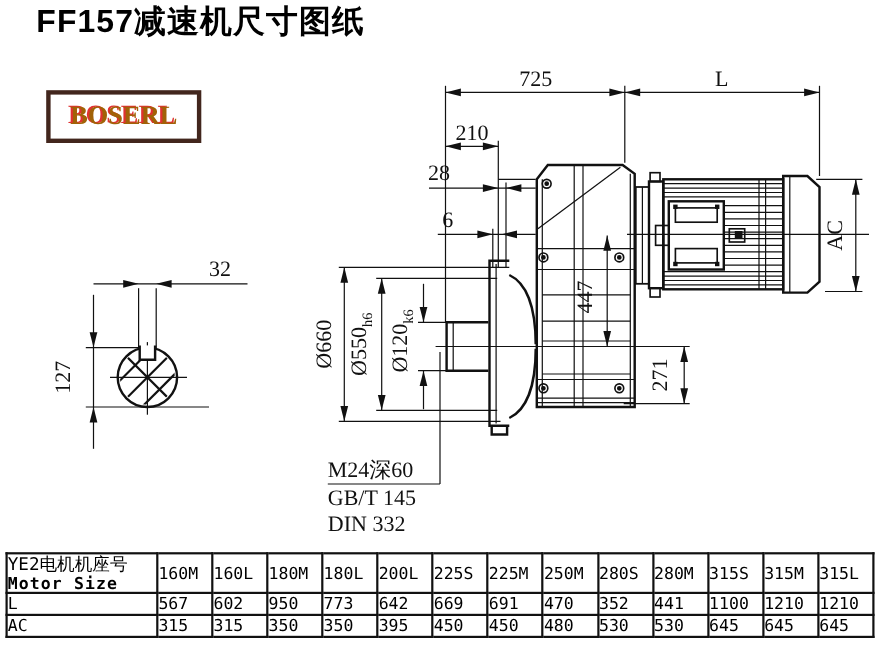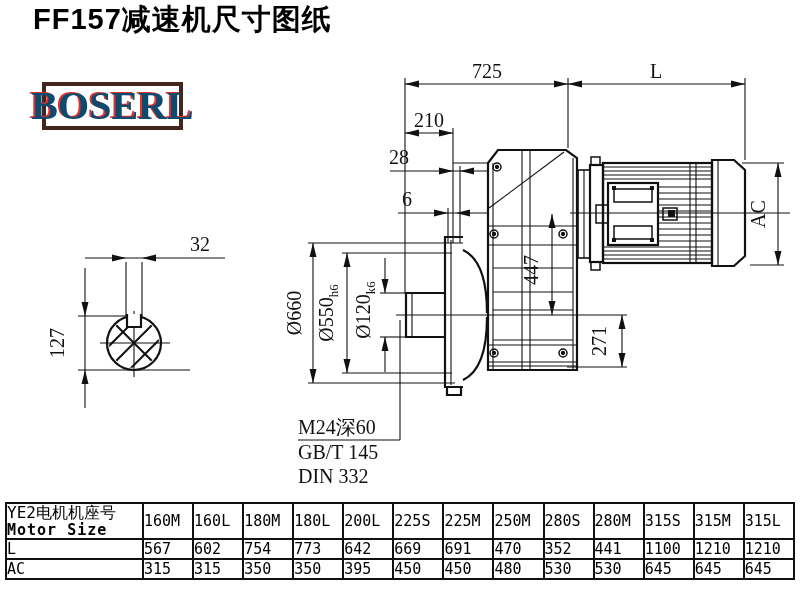--- a/index.html
+++ b/index.html
@@ -9,22 +9,22 @@
   }
   .title{
     position:absolute;left:33px;top:0;font-size:29px;font-weight:700;
     letter-spacing:1px;font-family:"Liberation Sans",sans-serif;
   }
   .logo{
     position:absolute;left:42px;top:82px;width:133px;height:40px;
     border:4px solid #42261d;background:#fff;display:flex;align-items:center;justify-content:center;
   }
   .logo span{
-    font-family:"Liberation Serif",serif;font-weight:700;font-size:40px;line-height:1;
-    color:#0c4a6e;text-shadow:-2px -1px 0 #e03131;
+    font-family:"Liberation Serif",serif;font-weight:700;font-size:24px;line-height:1;
+    color:#a16207;text-shadow:-2px -1px 0 #e03131;
   }
   svg text{
     font-family:"Liberation Serif",serif;font-size:20px;fill:#111;
   }
   .drawing{position:absolute;left:0;top:0;}
   table.spec{
     position:absolute;left:5px;top:502px;width:790px;border-collapse:collapse;
     table-layout:fixed;background:#fff;
     font-family:"DejaVu Sans Mono",monospace;font-size:15px;
   }
@@ -260,21 +260,21 @@
         <th>315S</th>
         <th>315M</th>
         <th>315L</th>
       </tr>
   </thead>
   <tbody id="table-body">
       <tr>
         <td>L</td>
         <td>567</td>
         <td>602</td>
-        <td>754</td>
+        <td>950</td>
         <td>773</td>
         <td>642</td>
         <td>669</td>
         <td>691</td>
         <td>470</td>
         <td>352</td>
         <td>441</td>
         <td>1100</td>
         <td>1210</td>
         <td>1210</td>

